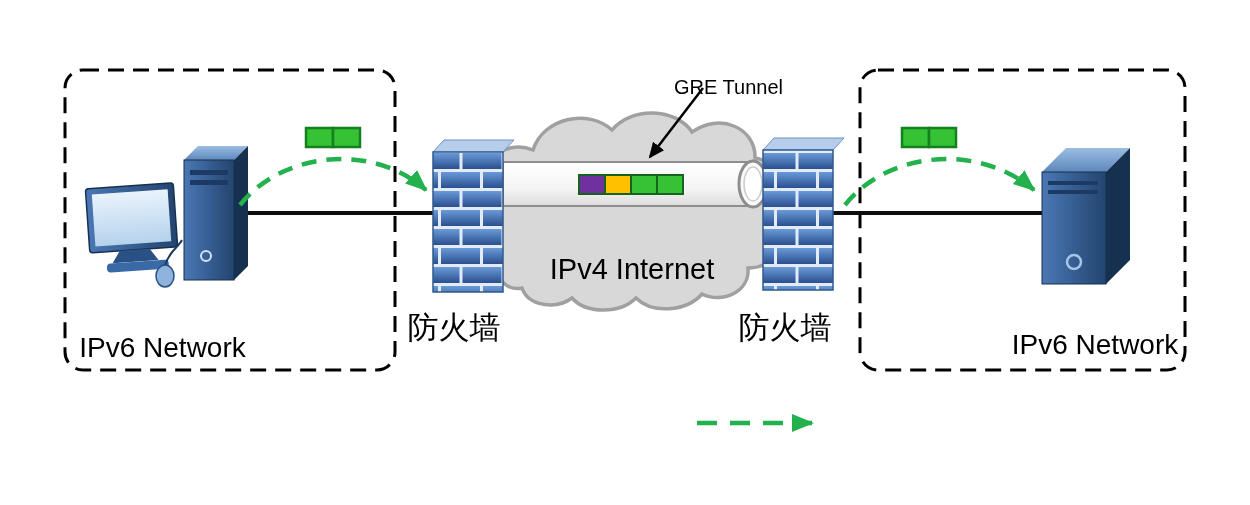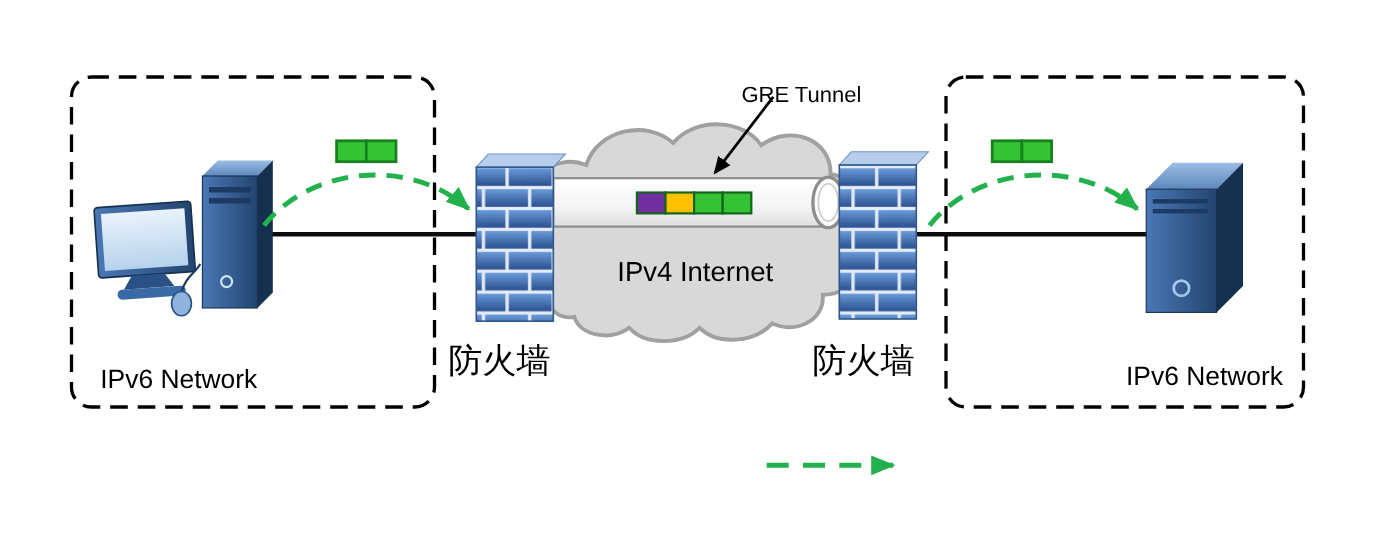--- a/index.html
+++ b/index.html
@@ -1,23 +1,23 @@
 <!DOCTYPE html>
 <html><head>
 <meta charset="utf-8">
 <style>
   html,body{margin:0;padding:0;background:#fff;}
   .stage{position:relative;width:1250px;height:505px;background:#fff;overflow:hidden;
          font-family:"Liberation Sans","DejaVu Sans",sans-serif;}
   .stage svg{position:absolute;left:0;top:0;}
   .label{position:absolute;color:#000;text-align:center;line-height:1.1;
          font-family:"Liberation Sans","DejaVu Sans",sans-serif;}
-  .lbl-network{font-size:24px;}
+  .lbl-network{font-size:28px;}
   .lbl-firewall{font-size:31px;}
-  .lbl-cloud{font-size:25px;}
+  .lbl-cloud{font-size:29px;margin-top:20px;}
   .lbl-gre{font-size:20px;}
   .lbl-legend{font-size:29px;}
 </style>
 </head>
 <body>
 
 <div class="stage">
 
 <svg width="1250" height="505" viewBox="0 0 1250 505">
   <defs>

